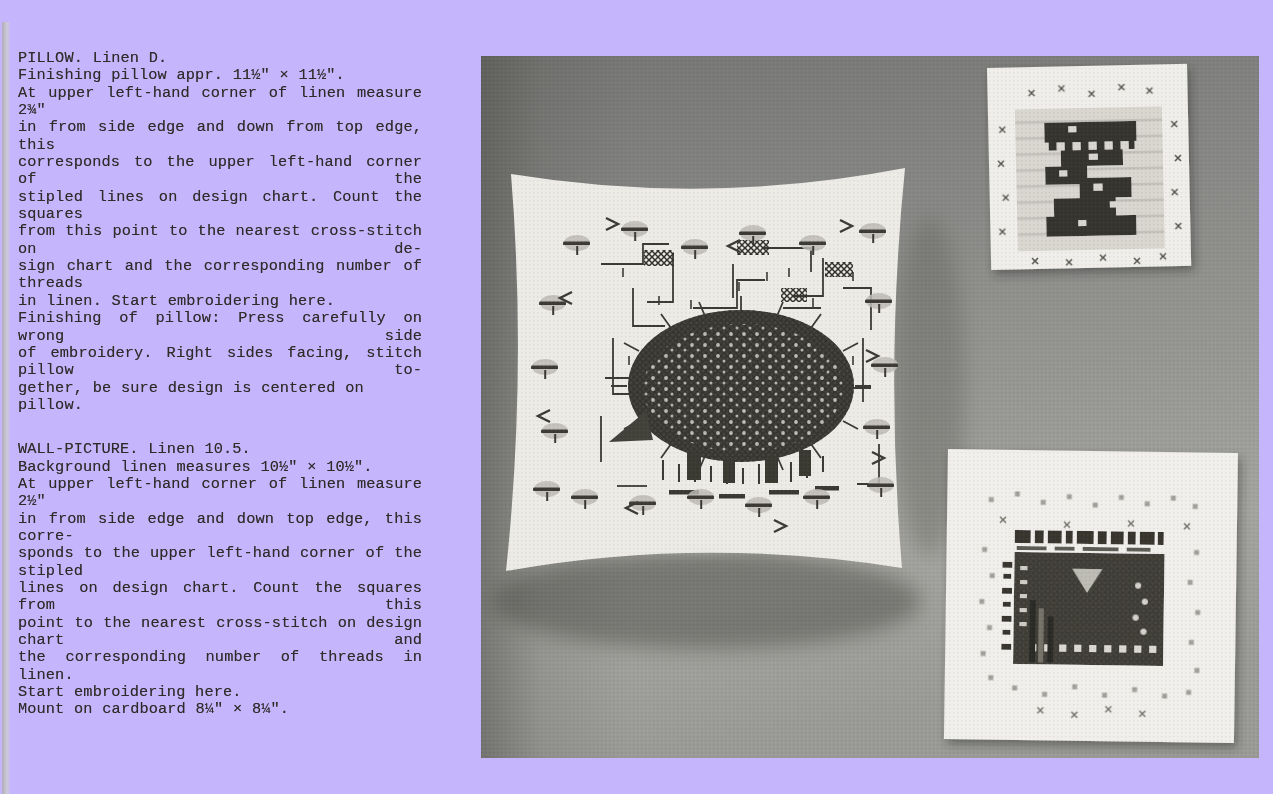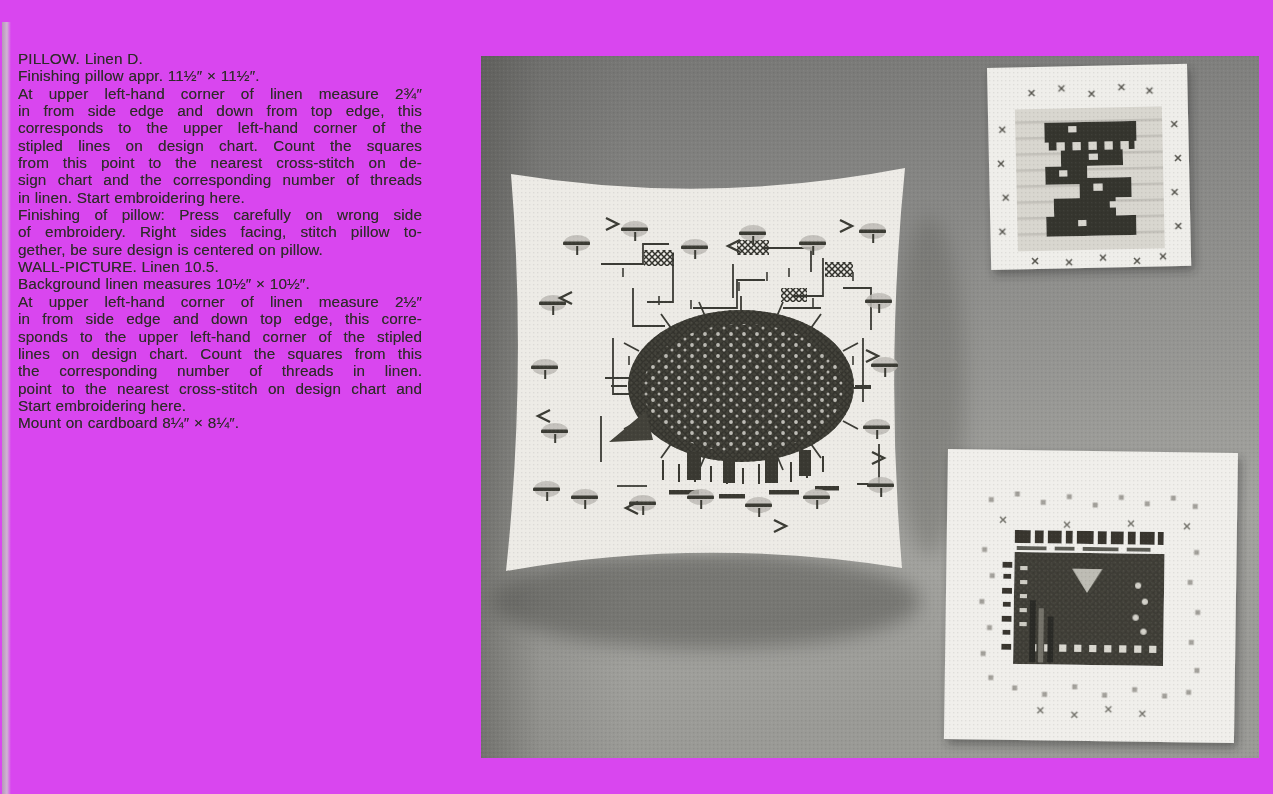--- a/index.html
+++ b/index.html
@@ -1,35 +1,35 @@
 <!DOCTYPE html>
 <html><head>
 <meta charset="utf-8">
 <style>
   html,body{margin:0;padding:0;}
   body{background:#e9e9e6;}
   .stage{
     position:relative;width:1273px;height:794px;overflow:hidden;
-    background:#d946ef;
-    font-family:Liberation Sans, sans-serif;
+    background:#c4b5fd;
+    font-family:Liberation Mono, monospace;
   }
   .scan-edge{
     position:absolute;left:2px;top:22px;width:9px;height:772px;
     background:linear-gradient(to right,#acacaa 0%,#cfcfcd 55%,rgba(246,246,243,0) 100%);
     opacity:.8;
   }
   .text-col{
     position:absolute;left:18px;top:50px;width:404px;
     color:#2d2c28;font-size:15.3px;line-height:17.35px;
     letter-spacing:.1px;word-spacing:.4px;
     text-shadow:0 0 .6px rgba(45,44,40,.5);
   }
   .ln{min-height:17.35px;white-space:normal;}
   .j{text-align:justify;text-align-last:justify;}
-  .s2{}
+  .s2{margin-top:27px;}
   .photo{
     position:absolute;left:481px;top:56px;width:778px;height:702px;
   }
   .photo svg{display:block;}
 </style>
 </head>
 <body>
 
 <div class="stage">
 
@@ -50,22 +50,22 @@
       <div class="ln j">of embroidery. Right sides facing, stitch pillow to-</div>
       <div class="ln">gether, be sure design is centered on pillow.</div>
     </div>
     <div class="section s2">
       <div class="ln">WALL-PICTURE. Linen 10.5.</div>
       <div class="ln">Background linen measures 10½″ × 10½″.</div>
       <div class="ln j">At upper left-hand corner of linen measure 2½″</div>
       <div class="ln j">in from side edge and down top edge, this corre-</div>
       <div class="ln j">sponds to the upper left-hand corner of the stipled</div>
       <div class="ln j">lines on design chart. Count the squares from this</div>
+      <div class="ln j">point to the nearest cross-stitch on design chart and</div>
       <div class="ln j">the corresponding number of threads in linen.</div>
-      <div class="ln j">point to the nearest cross-stitch on design chart and</div>
       <div class="ln">Start embroidering here.</div>
       <div class="ln">Mount on cardboard 8¼″ × 8¼″.</div>
     </div>
   </div>
 
   <div class="photo">
     <svg width="778" height="702" viewBox="0 0 778 702" xmlns="http://www.w3.org/2000/svg">
       <defs>
         <linearGradient id="bg" x1="0" y1="0" x2="0.18" y2="1">
           <stop offset="0" stop-color="#757573"></stop>

